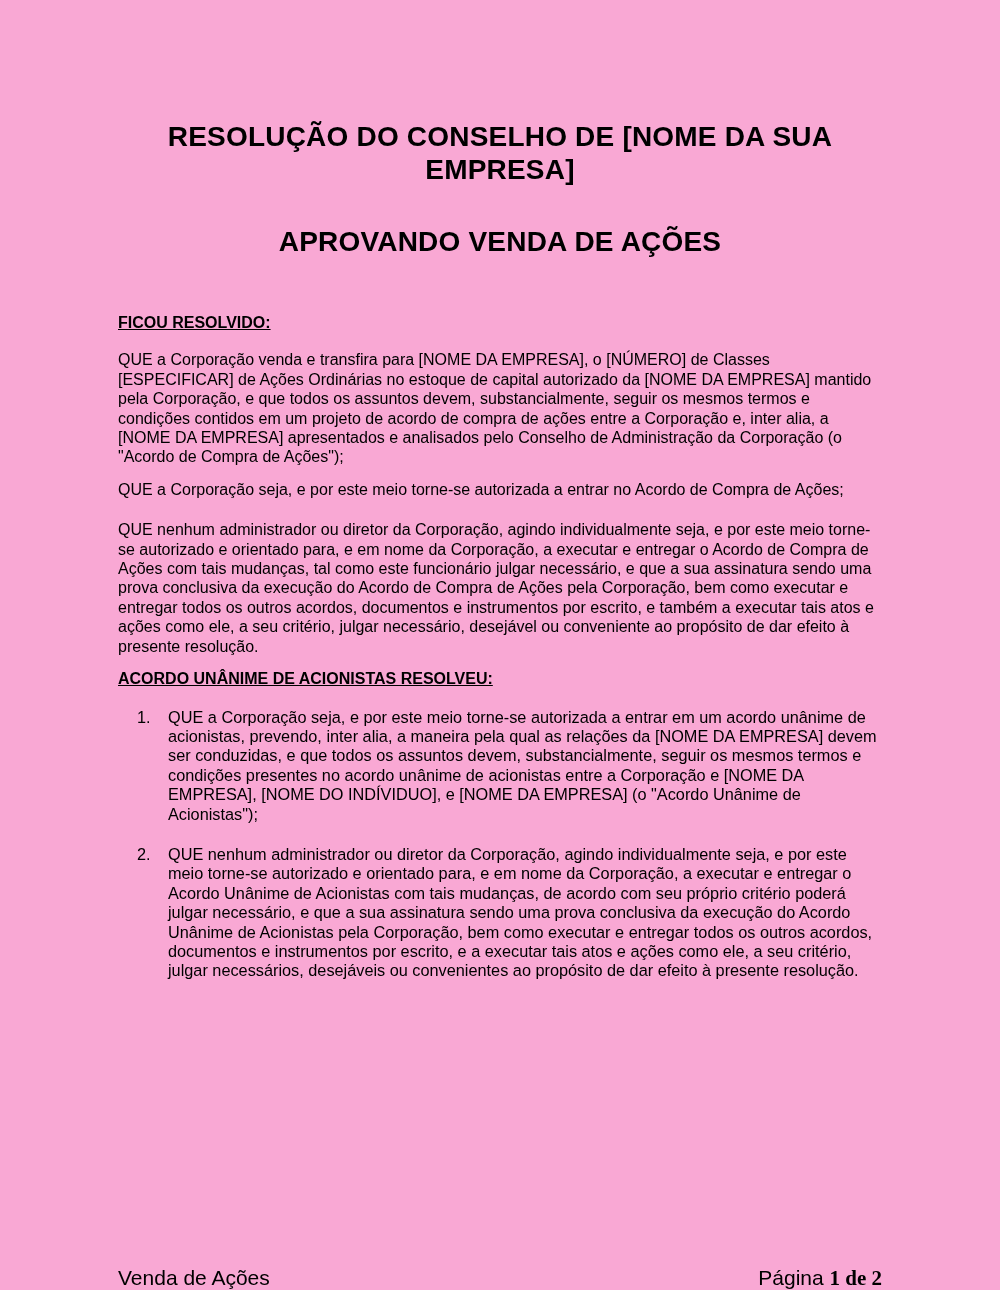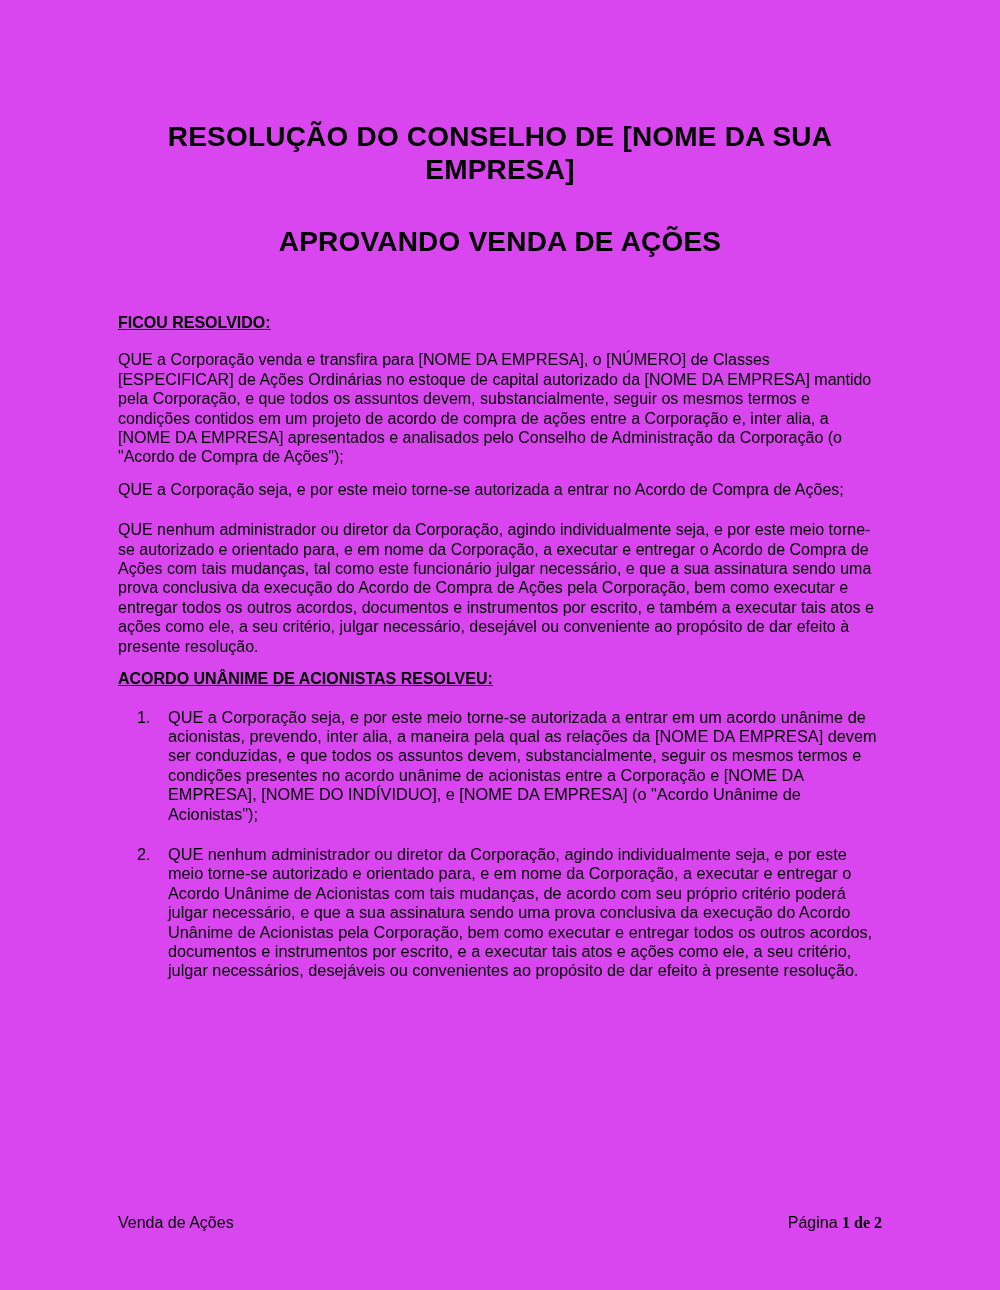--- a/index.html
+++ b/index.html
@@ -4,21 +4,21 @@
 <style>
   html, body {
     margin: 0;
     padding: 0;
     background: #ffffff;
   }
   .page {
     position: relative;
     width: 1000px;
     height: 1290px;
-    background: #d946ef;
+    background: #f9a8d4;
     color: #000000;
     font-family: "Liberation Sans", "DejaVu Sans", sans-serif;
     overflow: hidden;
   }
   .content {
     position: absolute;
     left: 118px;
     top: 0;
     width: 764px;
   }
@@ -62,22 +62,22 @@
     width: 31px;
     flex: 0 0 31px;
   }
   .list-item .txt {
     flex: 1;
   }
   .footer {
     position: absolute;
     left: 118px;
     right: 118px;
-    top: 1213px;
-    font-size: 16px;
+    top: 1268px;
+    font-size: 21px;
     line-height: 19.4px;
   }
   .footer .f-left { float: left; }
   .footer .f-right { float: right; }
   .serif {
     font-family: "Liberation Serif", "DejaVu Serif", serif;
     font-weight: bold;
   }
 </style>
 </head>

